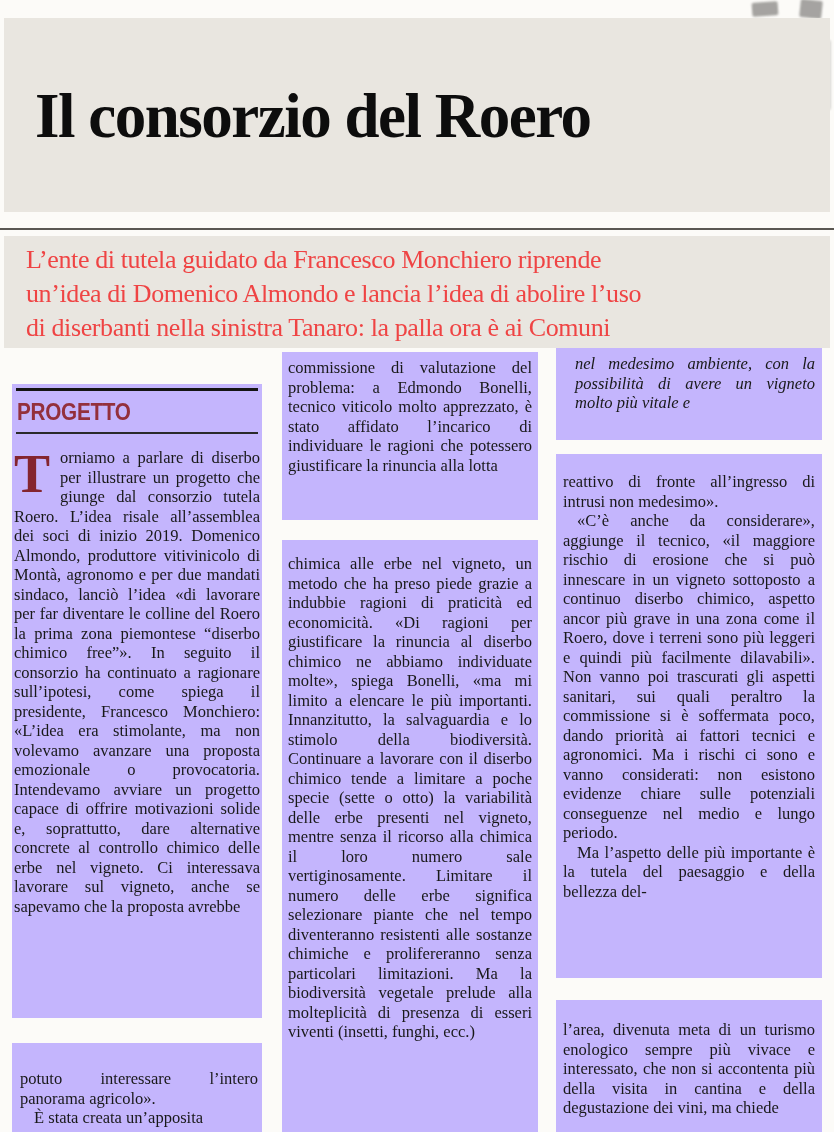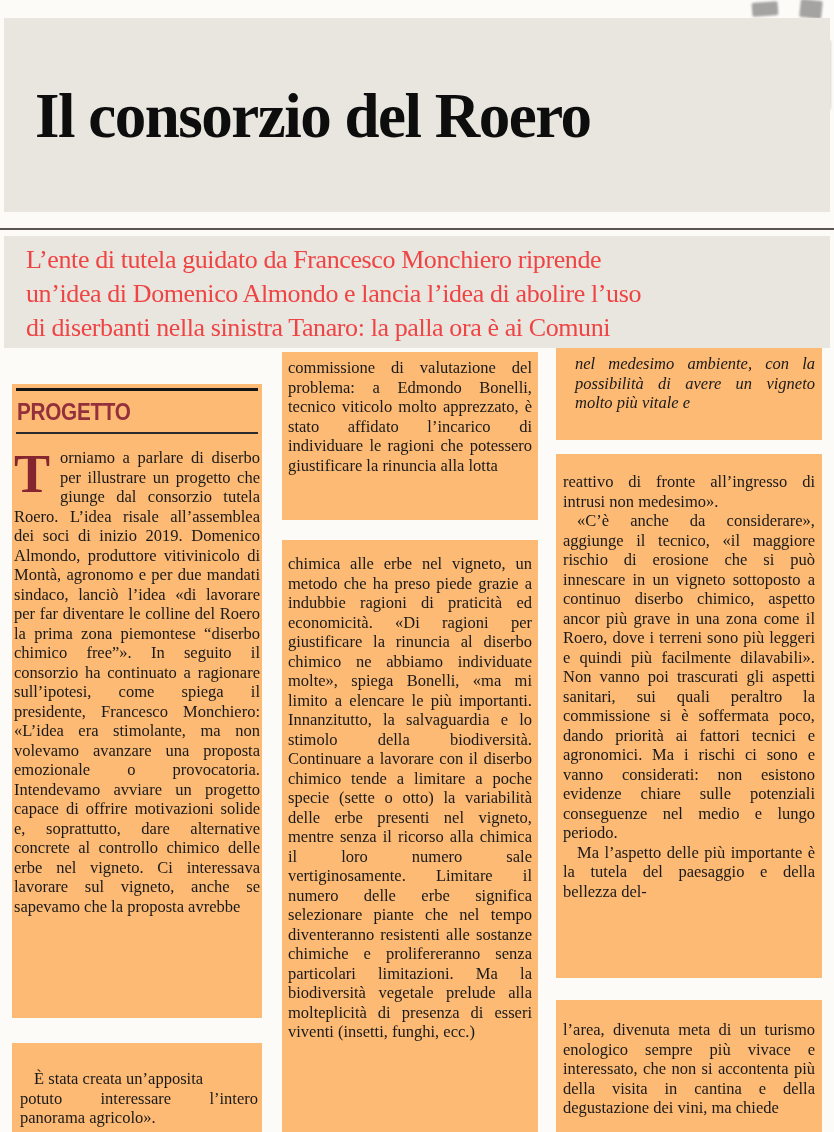--- a/index.html
+++ b/index.html
@@ -29,21 +29,21 @@
     font-size:26px;line-height:34px;letter-spacing:-0.4px;color:#ef4444;
   }
   .deck .deck-line{white-space:nowrap;}
 
   
   .col{position:absolute;display:flex;flex-direction:column;}
   .col-left{left:12px;top:384px;width:250px;gap:13px;}
   .col-mid{left:282px;top:352px;width:256px;}
   .col-right{left:556px;top:348px;width:266px;}
 
-  .tblock{background:#fdba74;box-sizing:border-box;}
+  .tblock{background:#c4b5fd;box-sizing:border-box;}
 
   .body-p{
     margin:0;font-size:16.5px;line-height:19.5px;text-align:justify;
     color:#191919;
   }
   .indent{text-indent:14px;}
 
   
   .kicker-topline{height:3px;background:#141414;margin:4px 2px 0 2px;}
   .kicker-label{
@@ -88,22 +88,22 @@
 </div>
 
 <div class="col col-left">
   <div class="tblock" style="min-height:634px;padding:0 2px;">
     <div class="kicker-topline"></div>
     <div class="kicker-label">PROGETTO</div>
     <div class="kicker-underline"></div>
     <p class="body-p"><span class="dropcap">T</span><span>orniamo a parlare di diserbo per illustrare un progetto che giunge dal consorzio tutela Roero. L’idea risale all’assemblea dei soci di inizio 2019. Domenico Almondo, produttore vitivinicolo di Montà, agronomo e per due mandati sindaco, lanciò l’idea «di lavorare per far diventare le colline del Roero la prima zona piemontese “diserbo chimico free”». In seguito il consorzio ha continuato a ragionare sull’ipotesi, come spiega il presidente, Francesco Monchiero: «L’idea era stimolante, ma non volevamo avanzare una proposta emozionale o provocatoria. Intendevamo avviare un progetto capace di offrire motivazioni solide e, soprattutto, dare alternative concrete al controllo chimico delle erbe nel vigneto. Ci interessava lavorare sul vigneto, anche se sapevamo che la proposta avrebbe</span></p>
   </div>
   <div class="tblock" style="min-height:102px;margin-top:12px;padding:26px 4px 0 8px;">
+    <p class="body-p">potuto interessare l’intero panorama agricolo».</p>
     <p class="body-p indent">È stata creata un’apposita</p>
-    <p class="body-p">potuto interessare l’intero panorama agricolo».</p>
   </div>
 </div>
 
 <div class="col col-mid">
   <div class="tblock" style="min-height:168px;padding:6px 6px 0 6px;">
     <p class="body-p">commissione di valutazione del problema: a Edmondo Bonelli, tecnico viticolo molto apprezzato, è stato affidato l’incarico di individuare le ragioni che potessero giustificare la rinuncia alla lotta</p>
   </div>
   <div class="tblock" style="min-height:594px;margin-top:20px;padding:14px 6px 0 6px;">
     <p class="body-p">chimica alle erbe nel vigneto, un metodo che ha preso piede grazie a indubbie ragioni di praticità ed economicità. «Di ragioni per giustificare la rinuncia al diserbo chimico ne abbiamo individuate molte», spiega Bonelli, «ma mi limito a elencare le più importanti. Innanzitutto, la salvaguardia e lo stimolo della biodiversità. Continuare a lavorare con il diserbo chimico tende a limitare a poche specie (sette o otto) la variabilità delle erbe presenti nel vigneto, mentre senza il ricorso alla chimica il loro numero sale vertiginosamente. Limitare il numero delle erbe significa selezionare piante che nel tempo diventeranno resistenti alle sostanze chimiche e prolifereranno senza particolari limitazioni. Ma la biodiversità vegetale prelude alla molteplicità di presenza di esseri viventi (insetti, funghi, ecc.)</p>
   </div>

